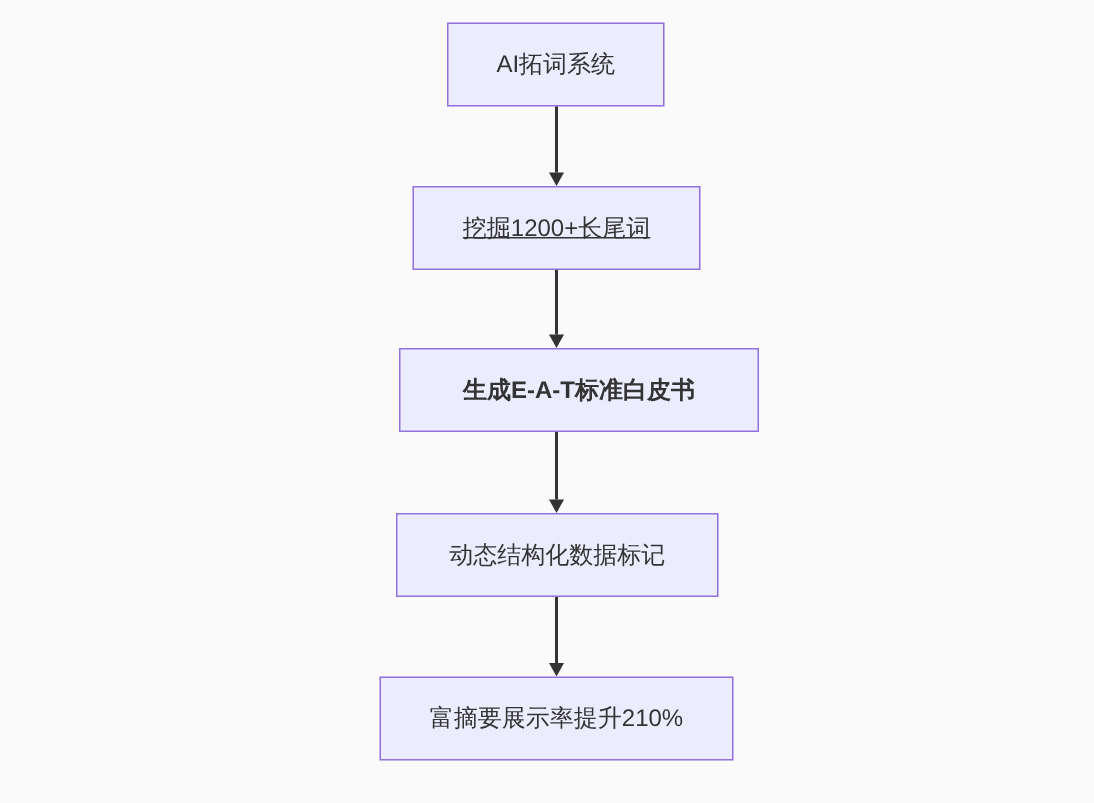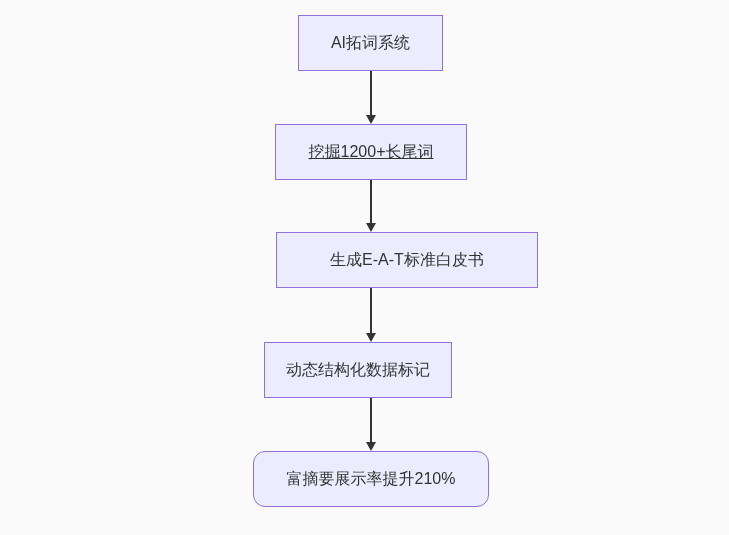--- a/index.html
+++ b/index.html
@@ -22,23 +22,23 @@
     color: #333333;
     font-size: 16px;
     display: flex;
     align-items: center;
     justify-content: center;
     text-align: center;
     height: 56px;
   }
   .n1 { left: 298px; top: 15px;  width: 145px; }
   .n2 { left: 275px; top: 124px; width: 192px; text-decoration: underline; }
-  .n3 { left: 276px; top: 232px; width: 262px; }
-  .n4 { left: 264px; top: 342px; width: 188px; }
-  .n5 { left: 253px; top: 451px; width: 236px; border-radius: 12px; }
+  .n3 { left: 266px; top: 232px; width: 240px; font-weight: bold; }
+  .n4 { left: 264px; top: 342px; width: 215px; }
+  .n5 { left: 253px; top: 451px; width: 236px; }
 
   .arrow {
     position: absolute;
     left: 370px;
     width: 2px;
     background: #333333;
   }
   .arrow::after {
     content: "";
     position: absolute;

